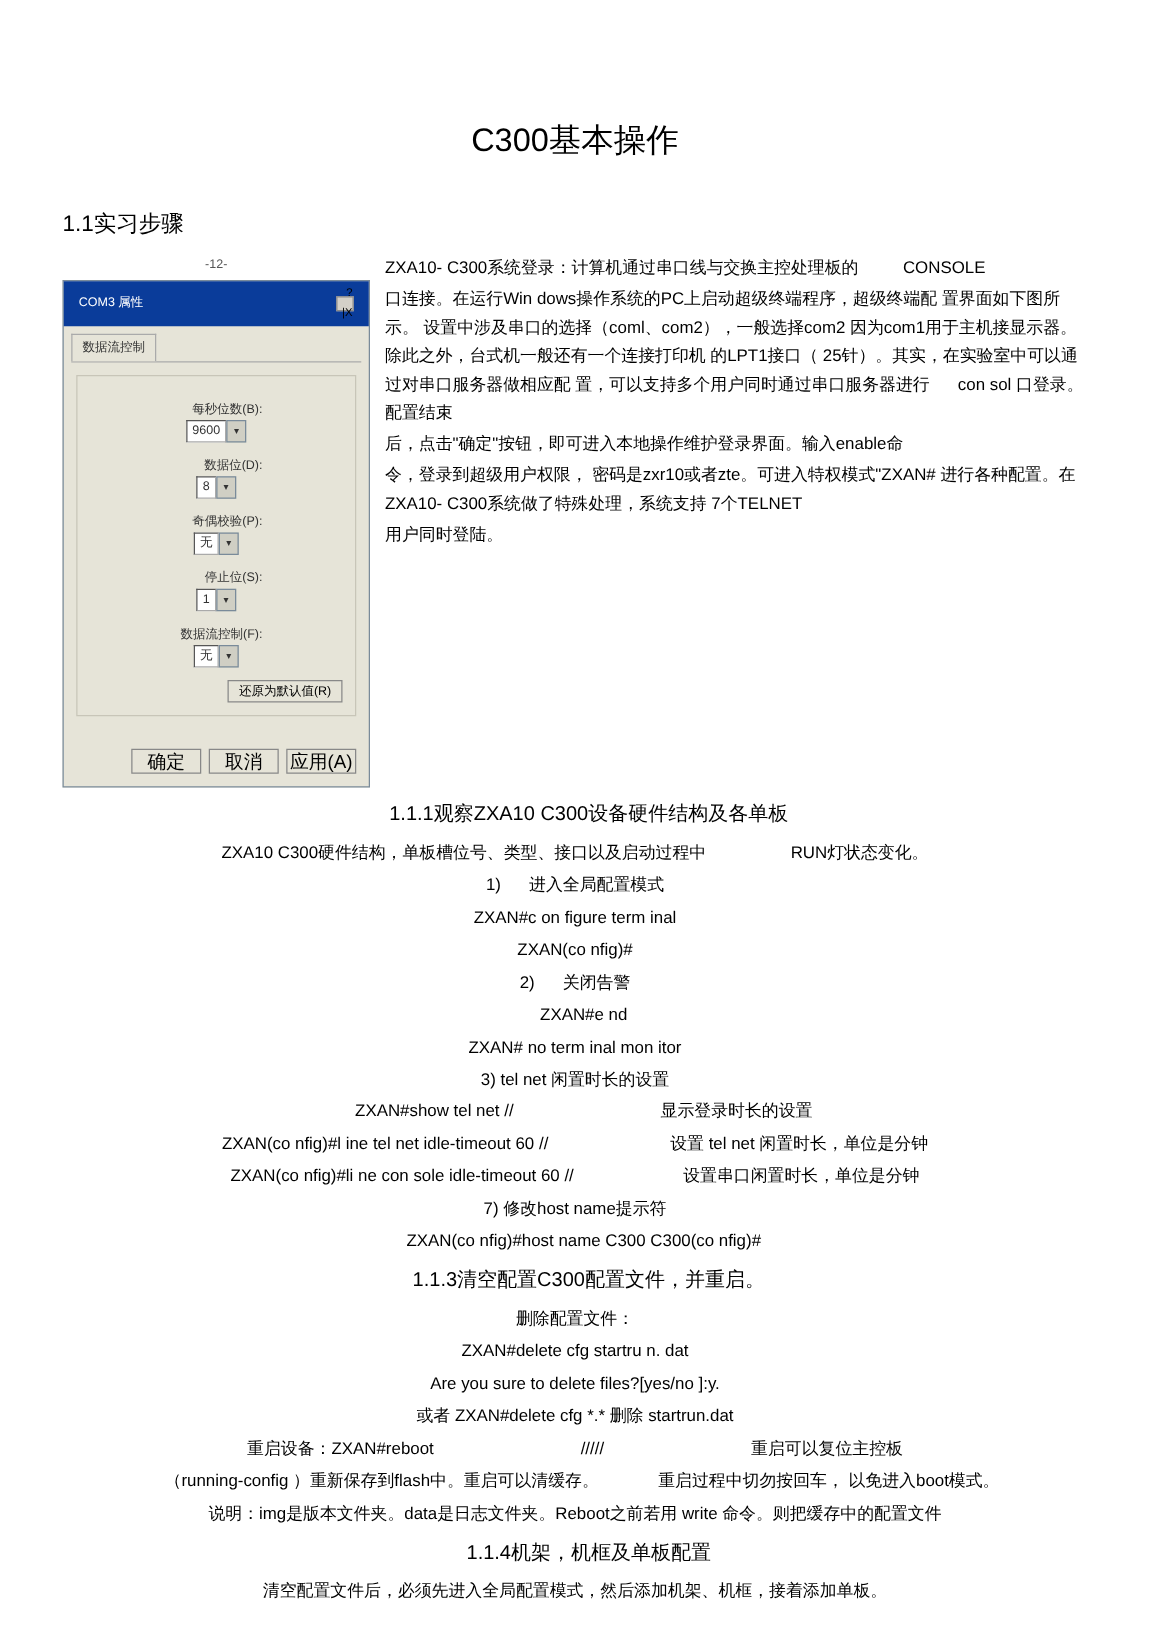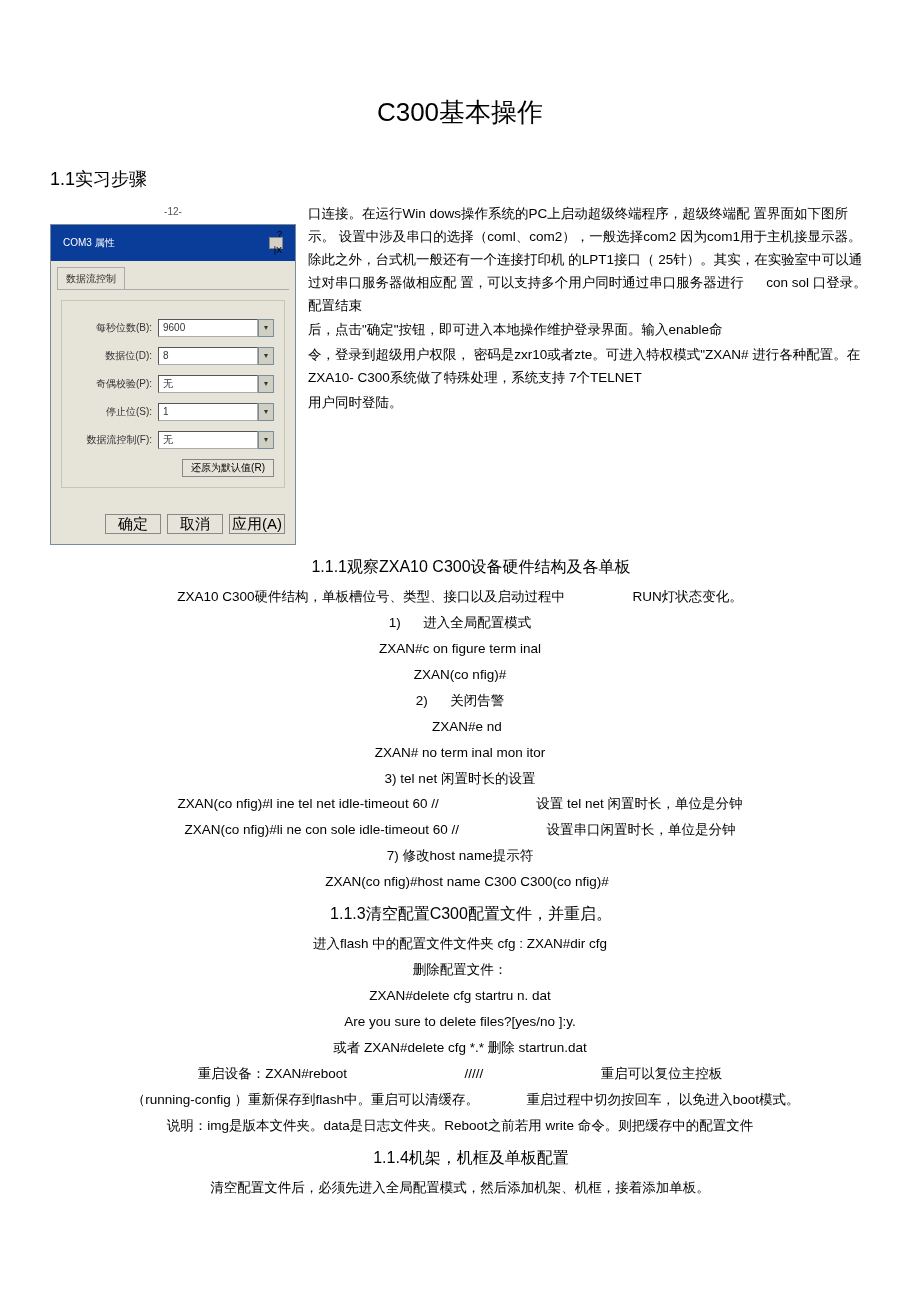--- a/index.html
+++ b/index.html
@@ -78,20 +78,21 @@
     .dlg-group {
       border: 1px solid #c8c5b8;
       padding: 18px 10px 10px 10px;
       position: relative;
       margin-bottom: 10px;
     }
     .dlg-row {
       display: flex;
       align-items: center;
       margin-bottom: 10px;
+      flex-direction: column;
     }
     .dlg-row label {
       width: 86px;
       text-align: right;
       padding-right: 6px;
       font-size: 10px;
       color: #333;
     }
     .dlg-field {
       flex: 1;
@@ -202,20 +203,25 @@
       </div>
       <div class="dlg-footer">
         <button>确定</button>
         <button>取消</button>
         <button>应用(A)</button>
       </div>
     </div>
   </div>
 
   <div class="paras">
+    <p>
+      <span>ZXA10- C300系统登录：计算机通过串口线与交换主控处理板的</span>
+      <span style="display:inline-block;width:28px;"></span>
+      <span>CONSOLE</span>
+    </p>
     <p>
       <span>口连接。在运行Win dows操作系统的PC上启动超级终端程序，超级终端配  置界面如下图所示。  设置中涉及串口的选择（coml、com2），一般选择com2 因为com1用于主机接显示器。除此之外，台式机一般还有一个连接打印机  的LPT1接口（ 25针）。其实，在实验室中可以通过对串口服务器做相应配   置，可以支持多个用户同时通过串口服务器进行</span>
       &nbsp;&nbsp;&nbsp;&nbsp;
       <span>con sol 口登录。配置结束</span>
     </p>
     <p>后，点击"确定"按钮，即可进入本地操作维护登录界面。输入enable命</p>
     <p>令，登录到超级用户权限，  密码是zxr10或者zte。可进入特权模式"ZXAN# 进行各种配置。在  ZXA10- C300系统做了特殊处理，系统支持   7个TELNET</p>
     <p>用户同时登陆。</p>
   </div>
 </div>
@@ -239,36 +245,40 @@
 
   <p>
     <span>2)</span>
     &nbsp;&nbsp;&nbsp;&nbsp;
     <span>关闭告警</span>
   </p>
   <p style="margin-left:14px;">ZXAN#e nd</p>
   <p class="indent1">ZXAN# no term inal mon itor</p>
 
   <p>3)  tel net 闲置时长的设置</p>
+  <p style="margin-left:14px;">
+    <span>ZXAN#show tel net //</span>
+    <span style="display:inline-block;width:110px;"></span>
+    <span>显示登录时长的设置</span>
+  </p>
   <p class="indent1">
     <span>ZXAN(co nfig)#l ine tel net idle-timeout 60 //</span>
     <span style="display:inline-block;width:90px;"></span>
     <span>设置  tel net 闲置时长，单位是分钟</span>
   </p>
   <p class="indent1">
     <span>ZXAN(co nfig)#li ne con sole idle-timeout 60 //</span>
     <span style="display:inline-block;width:80px;"></span>
     <span>设置串口闲置时长，单位是分钟</span>
   </p>
 
   <p>7)  修改host name提示符</p>
   <p style="margin-left:14px;">ZXAN(co nfig)#host name C300       C300(co nfig)#</p>
 
   <h3 class="h2">1.1.3清空配置C300配置文件，并重启。</h3>
-  <p class="indent1">进入flash 中的配置文件文件夹  cfg :   ZXAN#dir cfg</p>
   <p class="indent1">删除配置文件：</p>
   <p class="indent1">ZXAN#delete cfg startru n. dat</p>
   <p class="indent1">Are you sure to delete files?[yes/no ]:y.</p>
   <p class="indent1">或者  ZXAN#delete cfg *.* 删除  startrun.dat</p>
   <p class="indent1">
     <span>重启设备：ZXAN#reboot</span>
     <span style="display:inline-block;width:110px;"></span>
     <span>/////</span>
     <span style="display:inline-block;width:110px;"></span>
     <span>重启可以复位主控板</span>

